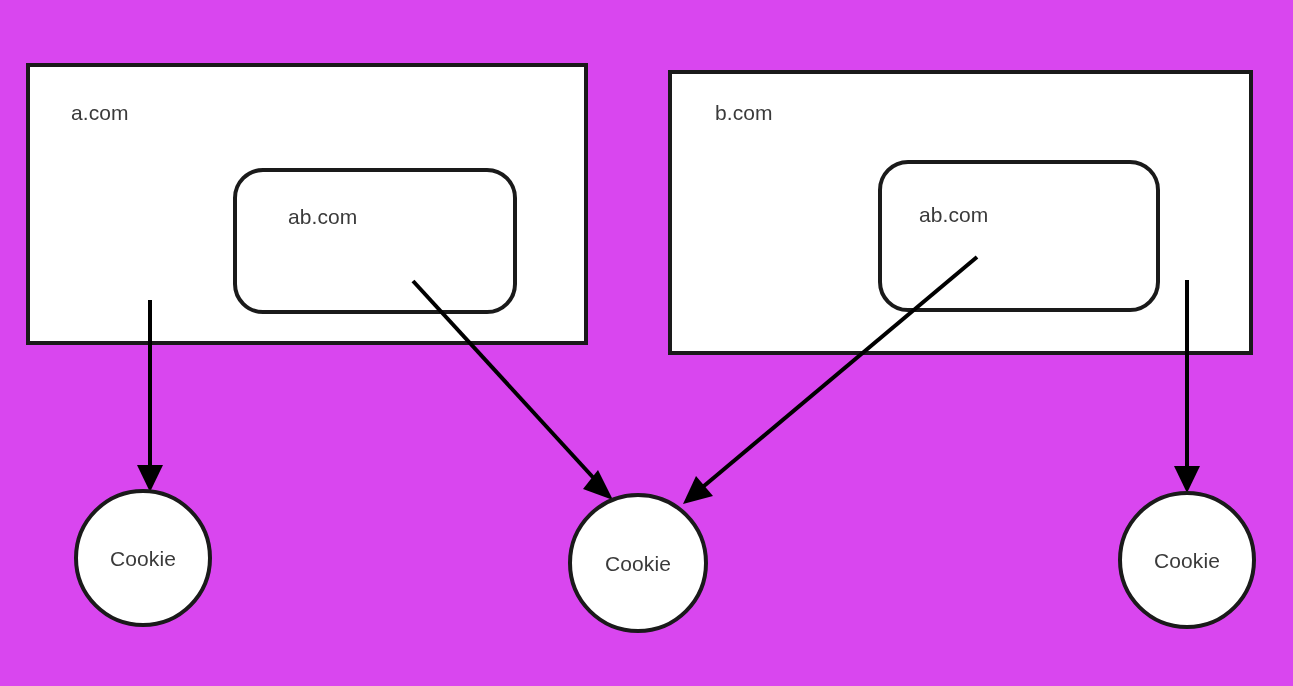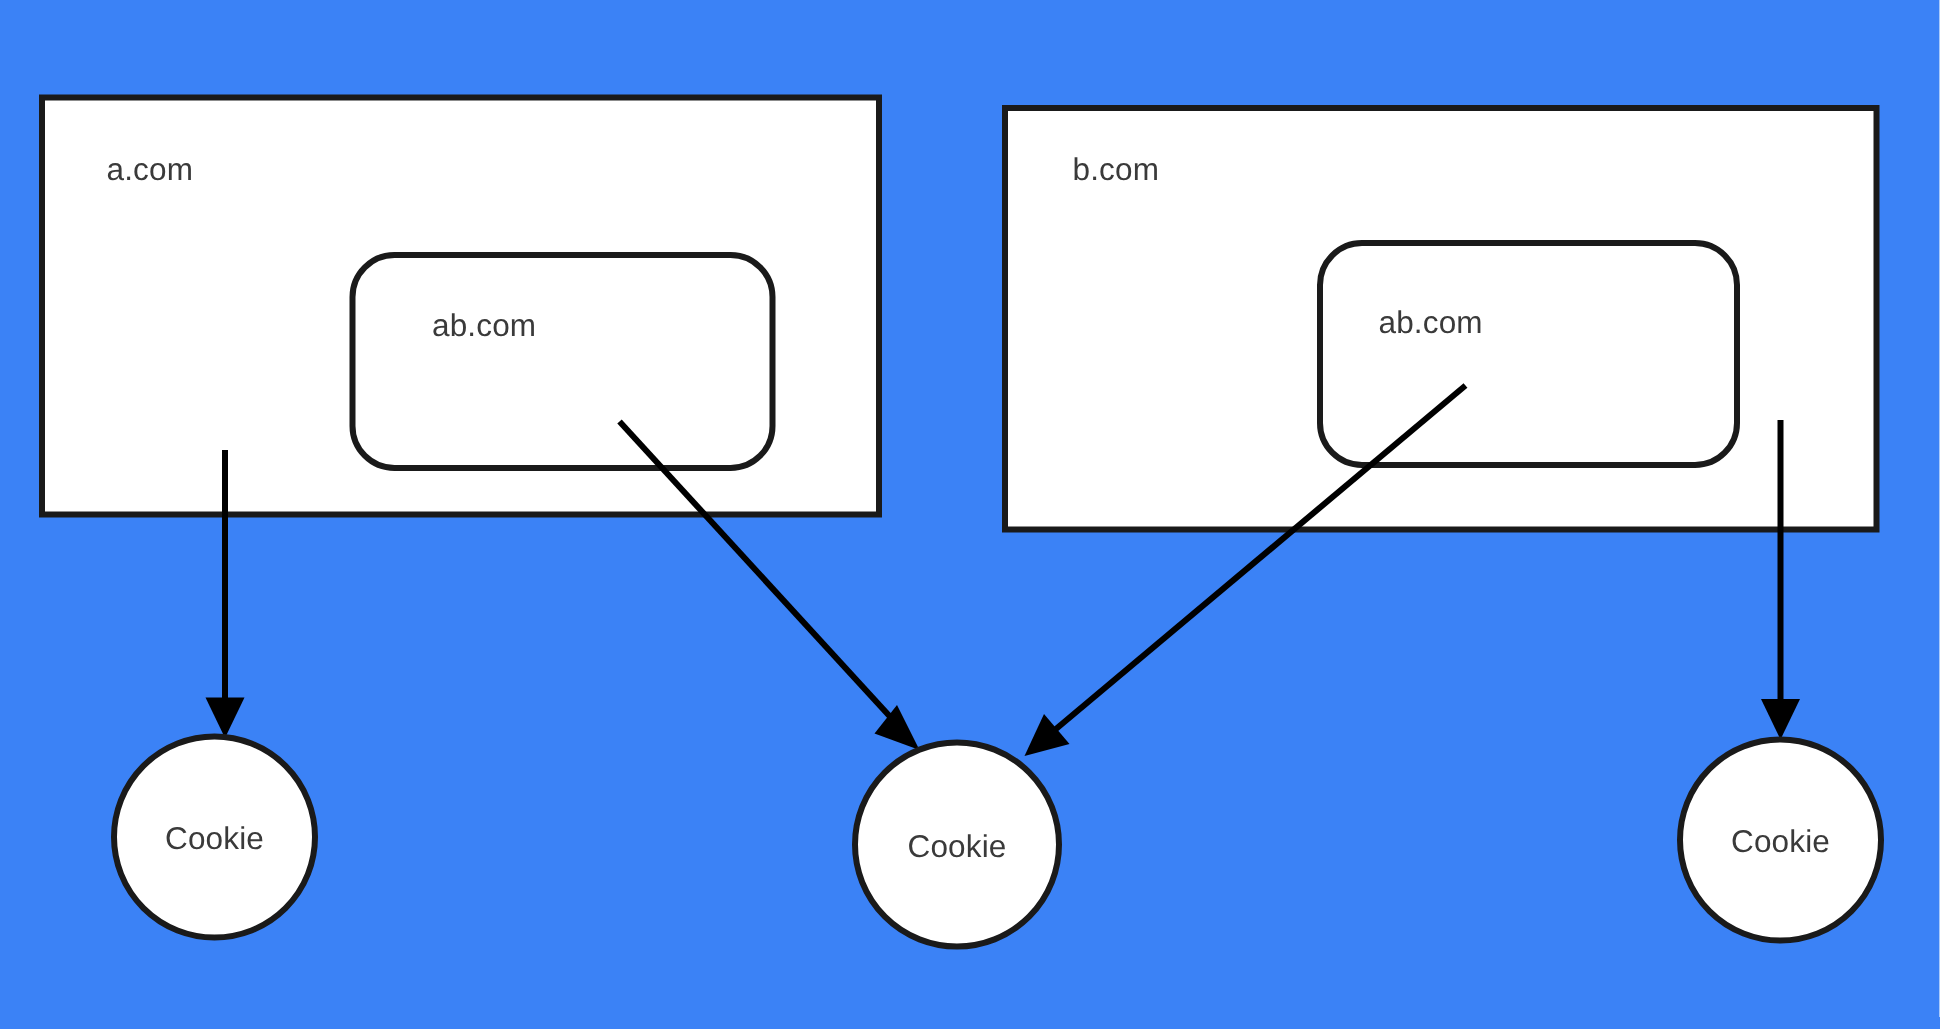--- a/index.html
+++ b/index.html
@@ -8,21 +8,21 @@
     padding: 0;
     background: #ffffff;
   }
   body {
     font-family: "Liberation Sans", sans-serif;
   }
   #canvas {
     position: relative;
     width: 1293px;
     height: 686px;
-    background: #3b82f6;
+    background: #d946ef;
     overflow: hidden;
   }
   #diagram-svg {
     position: absolute;
     left: 0;
     top: 0;
     width: 1293px;
     height: 686px;
     display: block;
   }

